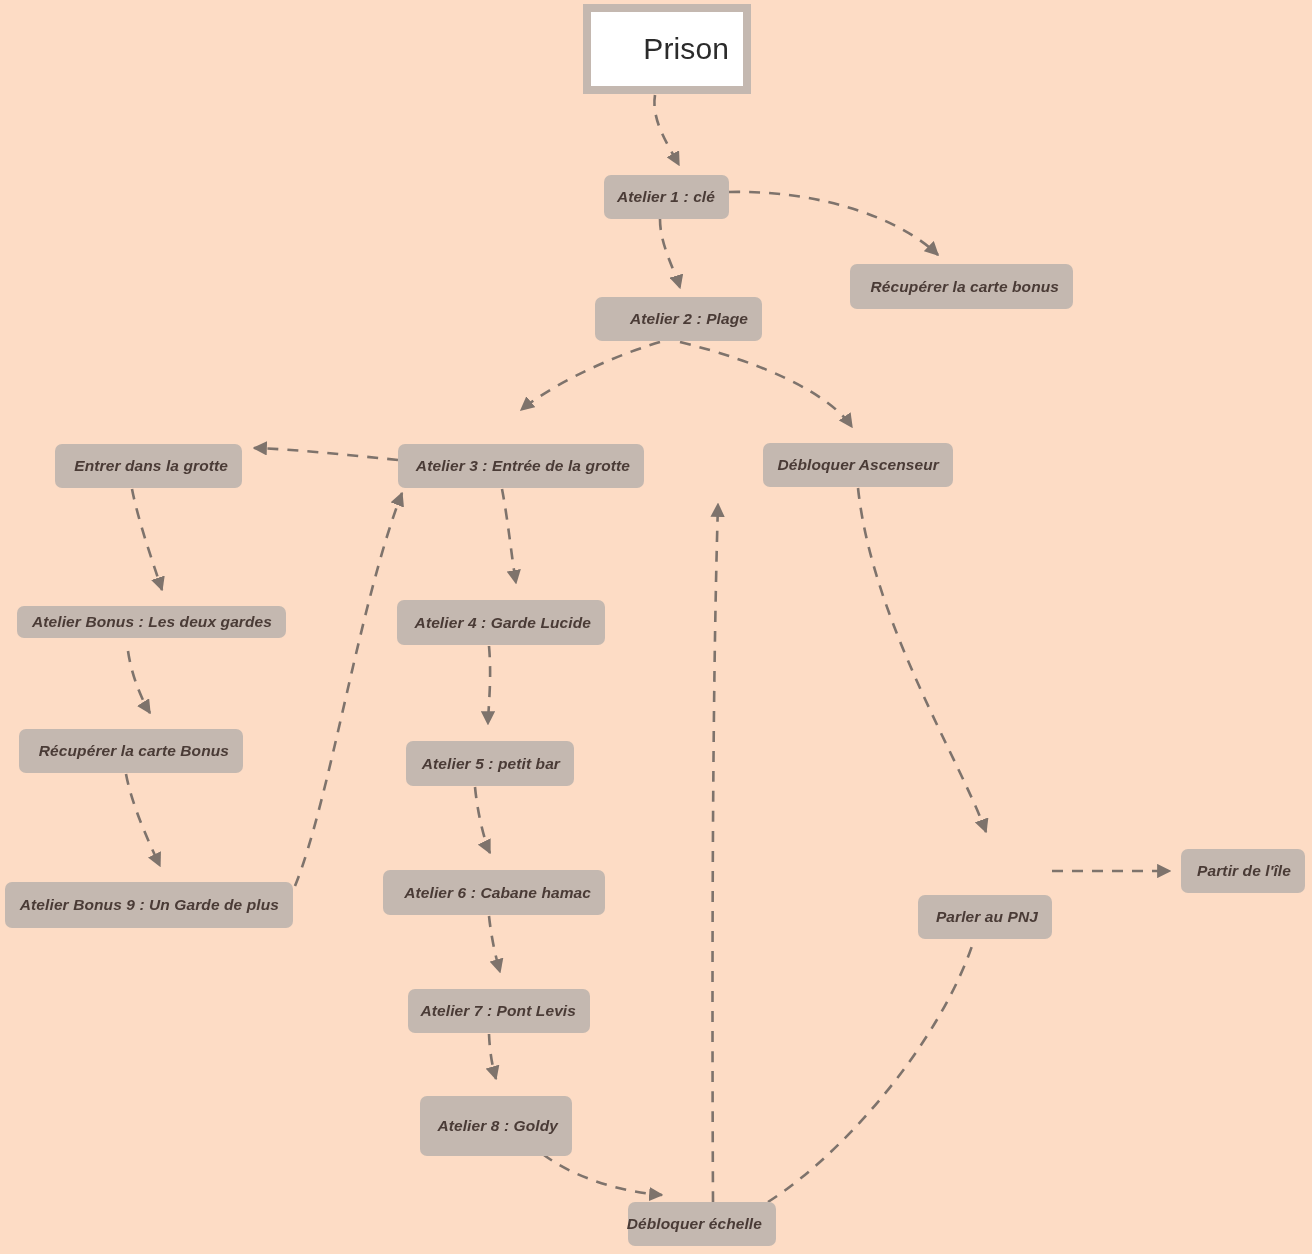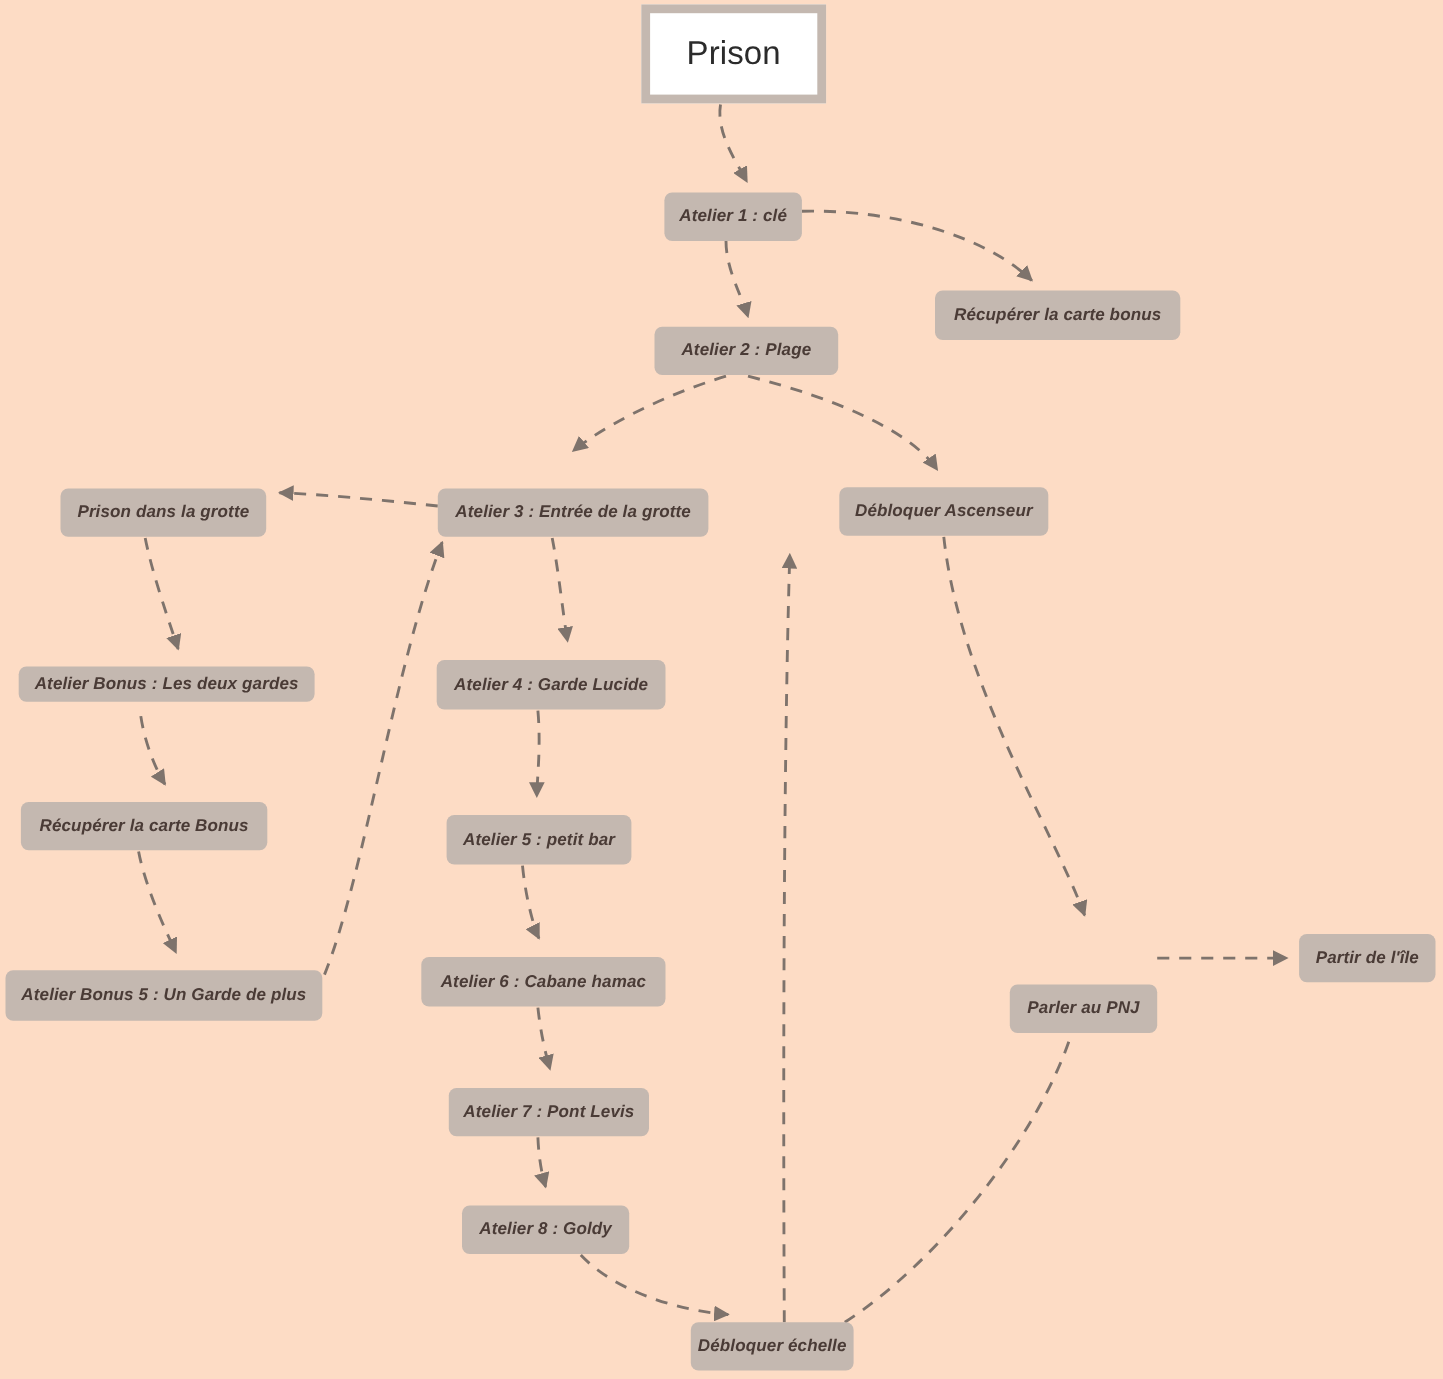--- a/index.html
+++ b/index.html
@@ -24,30 +24,30 @@
     top: 0;
     width: 1312px;
     height: 1254px;
     pointer-events: none;
   }
   .node {
     position: absolute;
     box-sizing: border-box;
     display: flex;
     align-items: center;
-    justify-content: center;
+    justify-content: flex-end;
     background: #C4B8B0;
     border-radius: 7px;
     color: #4A3B36;
     font-style: italic;
     font-weight: bold;
     font-size: 15.5px;
     letter-spacing: 0.1px;
     white-space: nowrap;
-    padding: 0 25px;
+    padding: 0 14px;
     line-height: 1;
   }
   .node.root {
     background: #FFFFFF;
     border: 8px solid #C4B8B0;
     border-radius: 0;
     color: #2B2B2B;
     font-style: normal;
     font-weight: normal;
     font-size: 30px;
@@ -95,21 +95,21 @@
       <div class="node" style="left: 604px; top: 175px; width: 125px; height: 44px;">
         <span>Atelier 1 : clé</span>
       </div>
       <div class="node" style="left: 850px; top: 264px; width: 223px; height: 45px;">
         <span>Récupérer la carte bonus</span>
       </div>
       <div class="node" style="left: 595px; top: 297px; width: 167px; height: 44px;">
         <span>Atelier 2 : Plage</span>
       </div>
       <div class="node" style="left: 55px; top: 444px; width: 187px; height: 44px;">
-        <span>Prison dans la grotte</span>
+        <span>Entrer dans la grotte</span>
       </div>
       <div class="node" style="left: 398px; top: 444px; width: 246px; height: 44px;">
         <span>Atelier 3 : Entrée de la grotte</span>
       </div>
       <div class="node" style="left: 763px; top: 443px; width: 190px; height: 44px;">
         <span>Débloquer Ascenseur</span>
       </div>
       <div class="node" style="left: 17px; top: 606px; width: 269px; height: 32px;">
         <span>Atelier Bonus : Les deux gardes</span>
       </div>
@@ -119,32 +119,32 @@
       <div class="node" style="left: 19px; top: 729px; width: 224px; height: 44px;">
         <span>Récupérer la carte Bonus</span>
       </div>
       <div class="node" style="left: 406px; top: 741px; width: 168px; height: 45px;">
         <span>Atelier 5 : petit bar</span>
       </div>
       <div class="node" style="left: 383px; top: 870px; width: 222px; height: 45px;">
         <span>Atelier 6 : Cabane hamac</span>
       </div>
       <div class="node" style="left: 5px; top: 882px; width: 288px; height: 46px;">
-        <span>Atelier Bonus 5 : Un Garde de plus</span>
+        <span>Atelier Bonus 9 : Un Garde de plus</span>
       </div>
       <div class="node" style="left: 918px; top: 849px; width: 134px; height: 44px; margin-top: 46px;">
         <span>Parler au PNJ</span>
       </div>
       <div class="node" style="left: 1181px; top: 849px; width: 124px; height: 44px;">
         <span>Partir de l'île</span>
       </div>
       <div class="node" style="left: 408px; top: 989px; width: 182px; height: 44px;">
         <span>Atelier 7 : Pont Levis</span>
       </div>
-      <div class="node" style="left: 420px; top: 1096px; width: 152px; height: 44px;">
+      <div class="node" style="left: 420px; top: 1096px; width: 152px; height: 60px;">
         <span>Atelier 8 : Goldy</span>
       </div>
       <div class="node" style="left: 628px; top: 1202px; width: 148px; height: 44px;">
         <span>Débloquer échelle</span>
       </div>
     </div>
 
 </div>
 
 </body></html>

